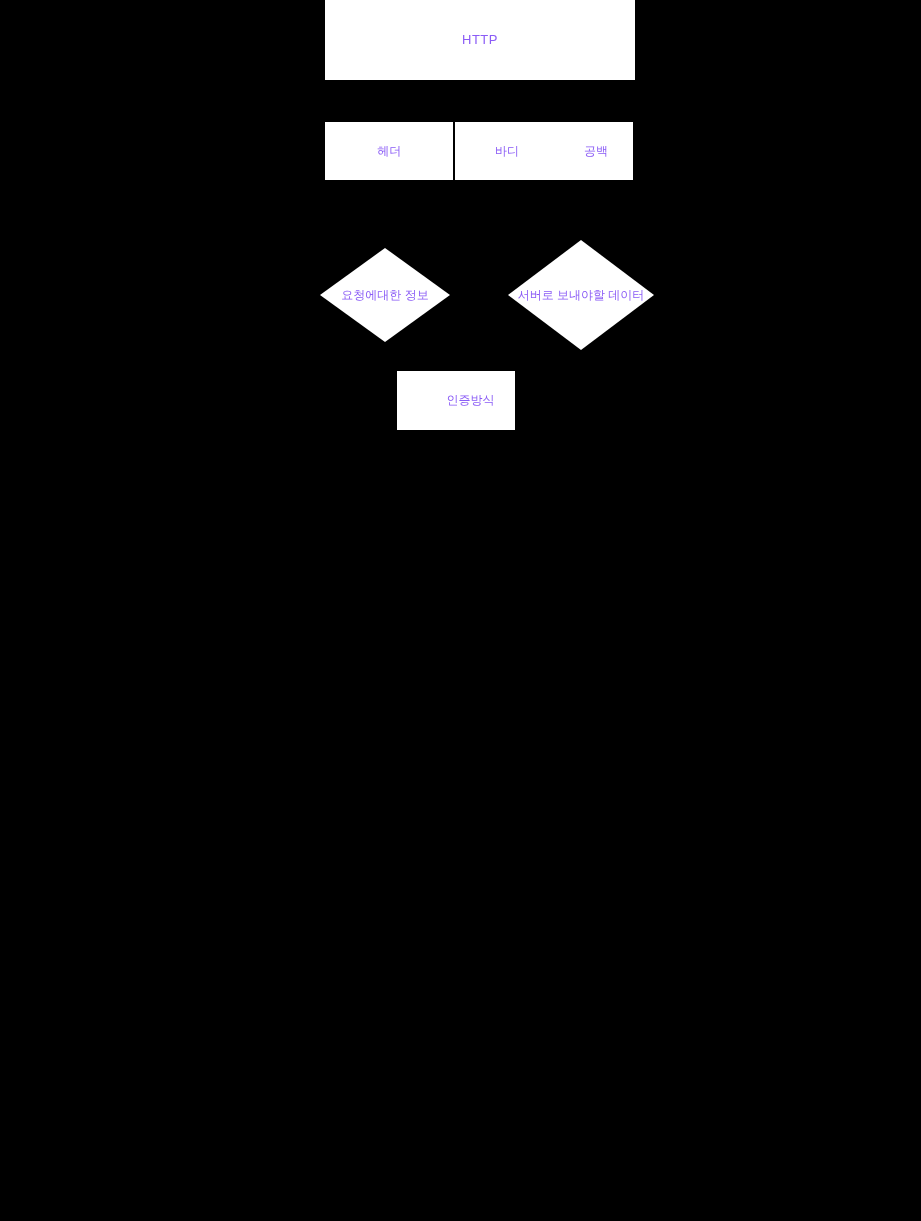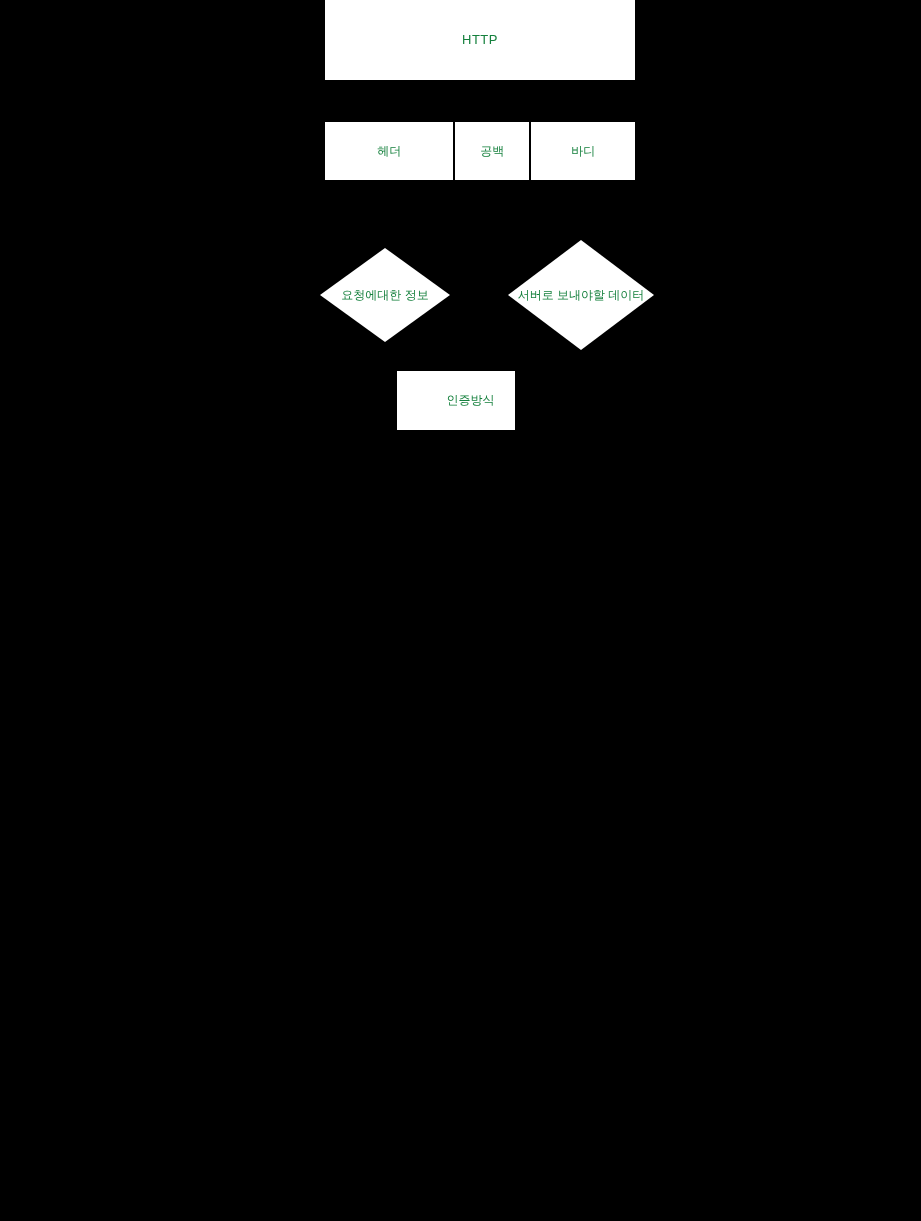--- a/index.html
+++ b/index.html
@@ -19,21 +19,21 @@
   .shape {
     position: absolute;
     background: #ffffff;
     display: flex;
     align-items: center;
     justify-content: center;
     box-sizing: border-box;
   }
   .label {
     font-size: 12px;
-    color: #15803d;
+    color: #8b5cf6;
     white-space: nowrap;
     text-align: center;
     line-height: 1.2;
   }
   
   #http-box {
     left: 325px;
     top: 0px;
     width: 310px;
     height: 80px;
@@ -110,25 +110,25 @@
 <div id="canvas">
 
   <div id="http-box" class="shape">
     <span class="label">HTTP</span>
   </div>
 
   <div id="segment-row">
     <div class="segment-cell c0">
       <span class="label">헤더</span>
     </div>
+    <div class="segment-cell c2">
+      <span class="label">바디</span>
+    </div>
     <div class="segment-cell c1">
       <span class="label">공백</span>
-    </div>
-    <div class="segment-cell c2">
-      <span class="label">바디</span>
     </div>
   </div>
 
   <div id="diamond-serverdata" class="diamond-wrap">
     <div class="diamond-shape"></div>
     <span class="label">서버로 보내야할 데이터</span>
   </div>
 
   <div id="diamond-request" class="diamond-wrap">
     <div class="diamond-shape"></div>

